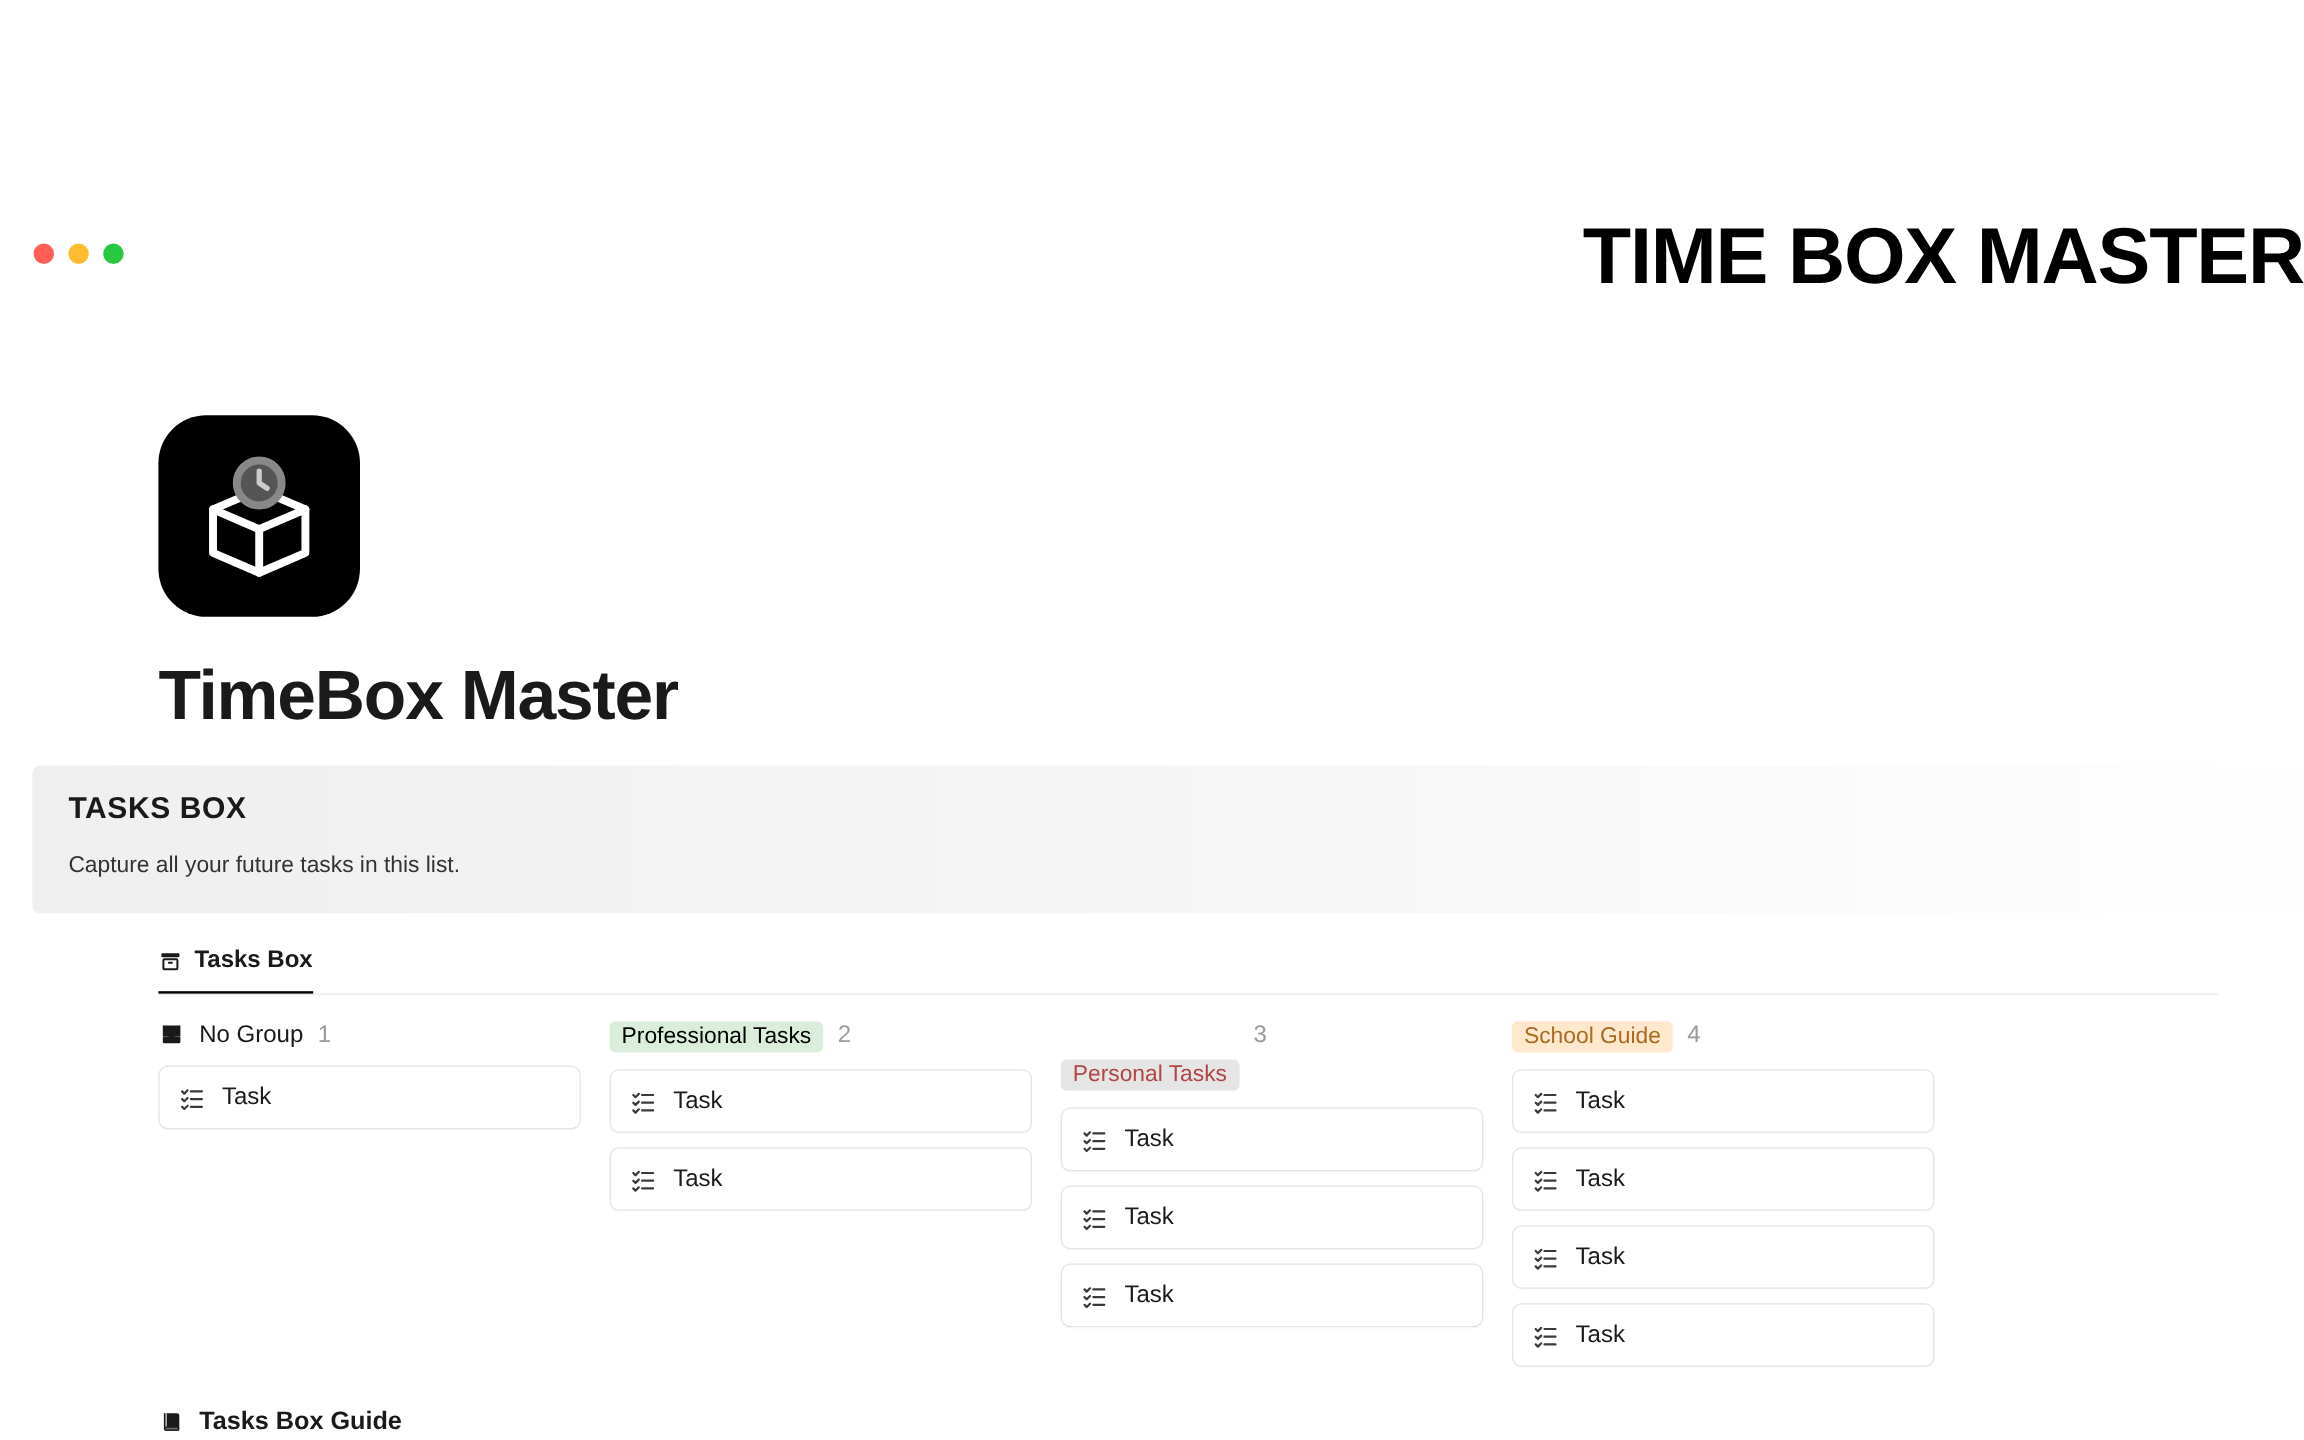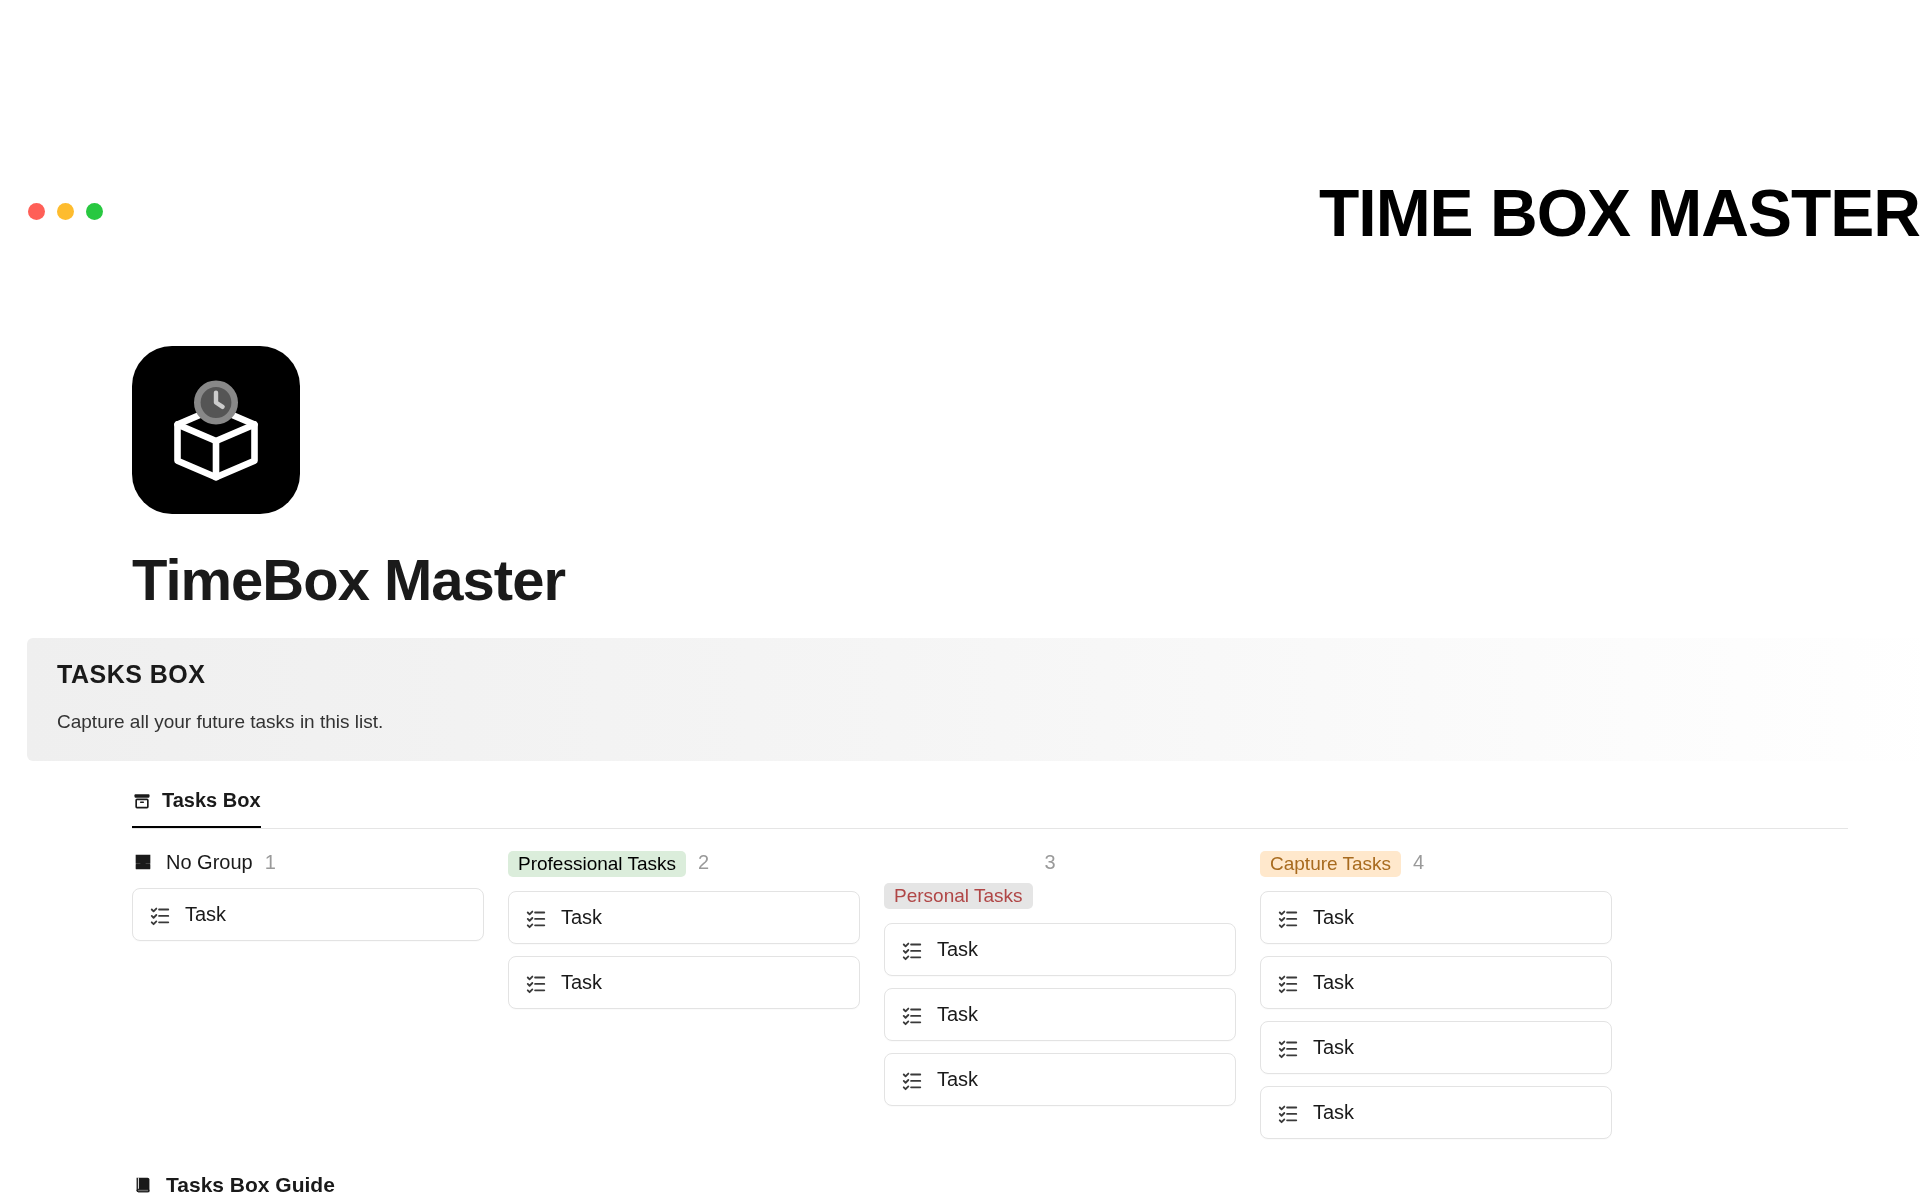--- a/index.html
+++ b/index.html
@@ -286,21 +286,21 @@
                 <path d="M3 13l2 2 3-3"></path>
                 <line x1="11" y1="13" x2="21" y2="13"></line>
                 <path d="M3 20l2 2 3-3"></path>
                 <line x1="11" y1="20" x2="21" y2="20"></line>
               </svg></span>
             <span>Task</span>
           </div>
         </div>
         <div class="column">
           <div class="col-head">
-            <span class="chip orange">Capture Tasks</span>
+            <span class="chip orange">School Guide</span>
             <span class="count">4</span>
           </div>
           <div class="card">
             <span class="ticon"><svg viewBox="0 0 24 24" fill="none" stroke="#3a3a3a" stroke-width="2" stroke-linecap="round" stroke-linejoin="round">
                 <path d="M3 6l2 2 3-3"></path>
                 <line x1="11" y1="6" x2="21" y2="6"></line>
                 <path d="M3 13l2 2 3-3"></path>
                 <line x1="11" y1="13" x2="21" y2="13"></line>
                 <path d="M3 20l2 2 3-3"></path>
                 <line x1="11" y1="20" x2="21" y2="20"></line>

